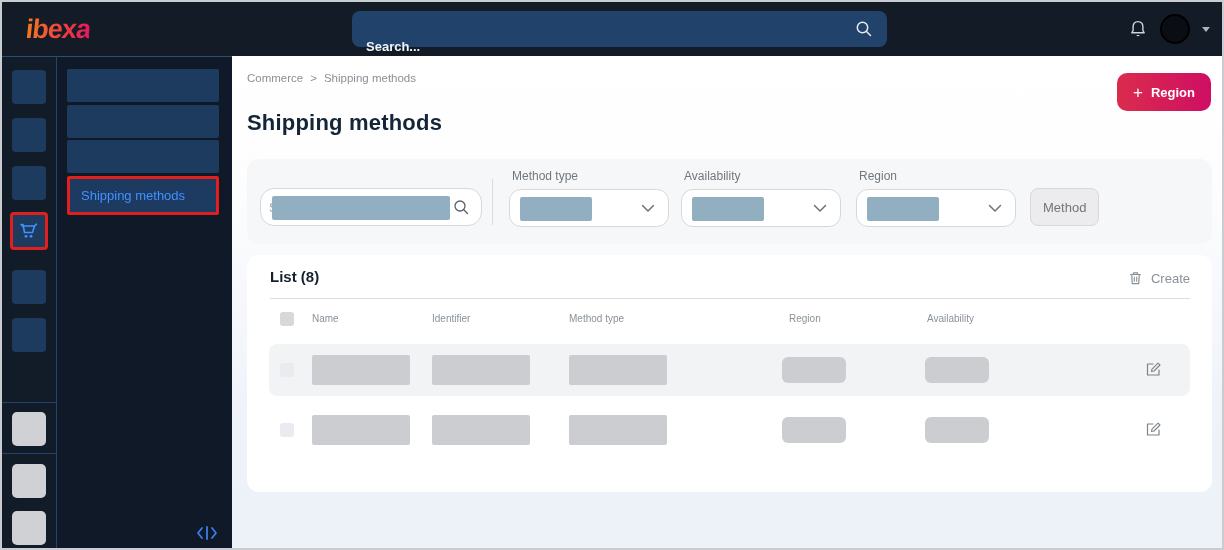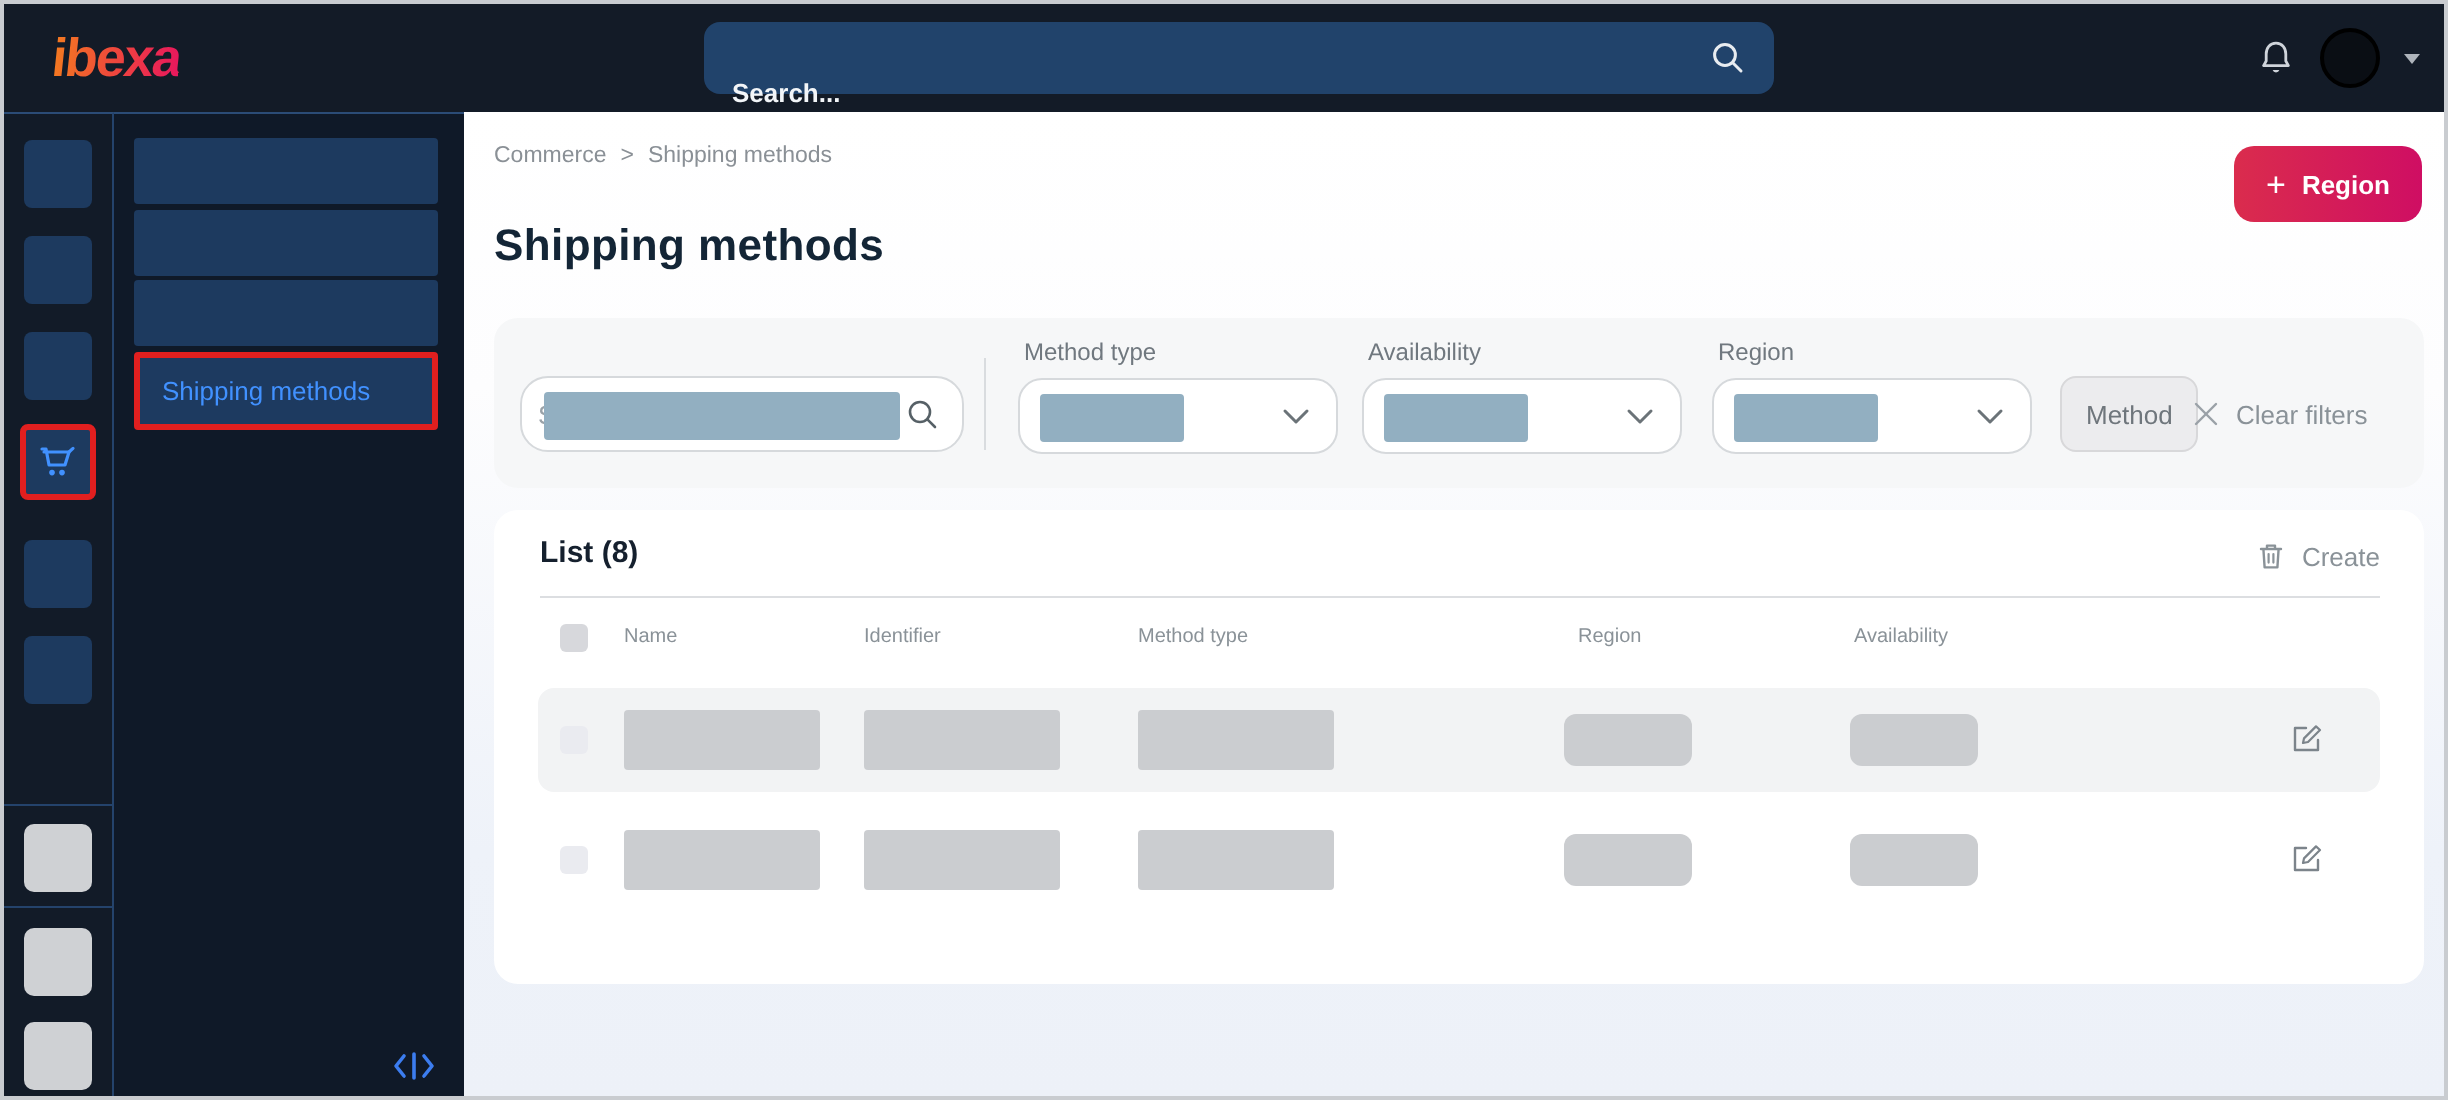--- a/index.html
+++ b/index.html
@@ -198,27 +198,20 @@
           <div class="fselect">
             <div class="blk"></div>
             <svg width="14" height="9" viewBox="0 0 14 9">
               <polyline points="1.5,1.5 7,7 12.5,1.5" fill="none" stroke="#6b7378" stroke-width="1.5" stroke-linecap="round" stroke-linejoin="round"></polyline>
             </svg>
           </div>
         </div>
 
         <button class="applybtn">Method</button>
 
-        <div class="clearbtn">
-          <svg width="14" height="14" viewBox="0 0 14 14">
-            <line x1="2" y1="2" x2="12" y2="12" stroke="#9aa1a7" stroke-width="1.2" stroke-linecap="round"></line>
-            <line x1="12" y1="2" x2="2" y2="12" stroke="#9aa1a7" stroke-width="1.2" stroke-linecap="round"></line>
-          </svg>
-          <span>Clear filters</span>
-        </div>
       </div>
 
       <div class="listcard">
         <div class="listtitle">List (8)</div>
 
         <div class="deletebtn">
           <svg width="15" height="16" viewBox="0 0 15 16">
             <path d="M2.5 4.5 L12.5 4.5 M5.5 4.5 L5.5 2.8 L9.5 2.8 L9.5 4.5 M3.7 4.5 L4.3 13.7 L10.7 13.7 L11.3 4.5" fill="none" stroke="#8a9298" stroke-width="1.2" stroke-linecap="round" stroke-linejoin="round"></path>
             <line x1="6.3" y1="7" x2="6.3" y2="11.3" stroke="#8a9298" stroke-width="1.1" stroke-linecap="round"></line>
             <line x1="8.7" y1="7" x2="8.7" y2="11.3" stroke="#8a9298" stroke-width="1.1" stroke-linecap="round"></line>

